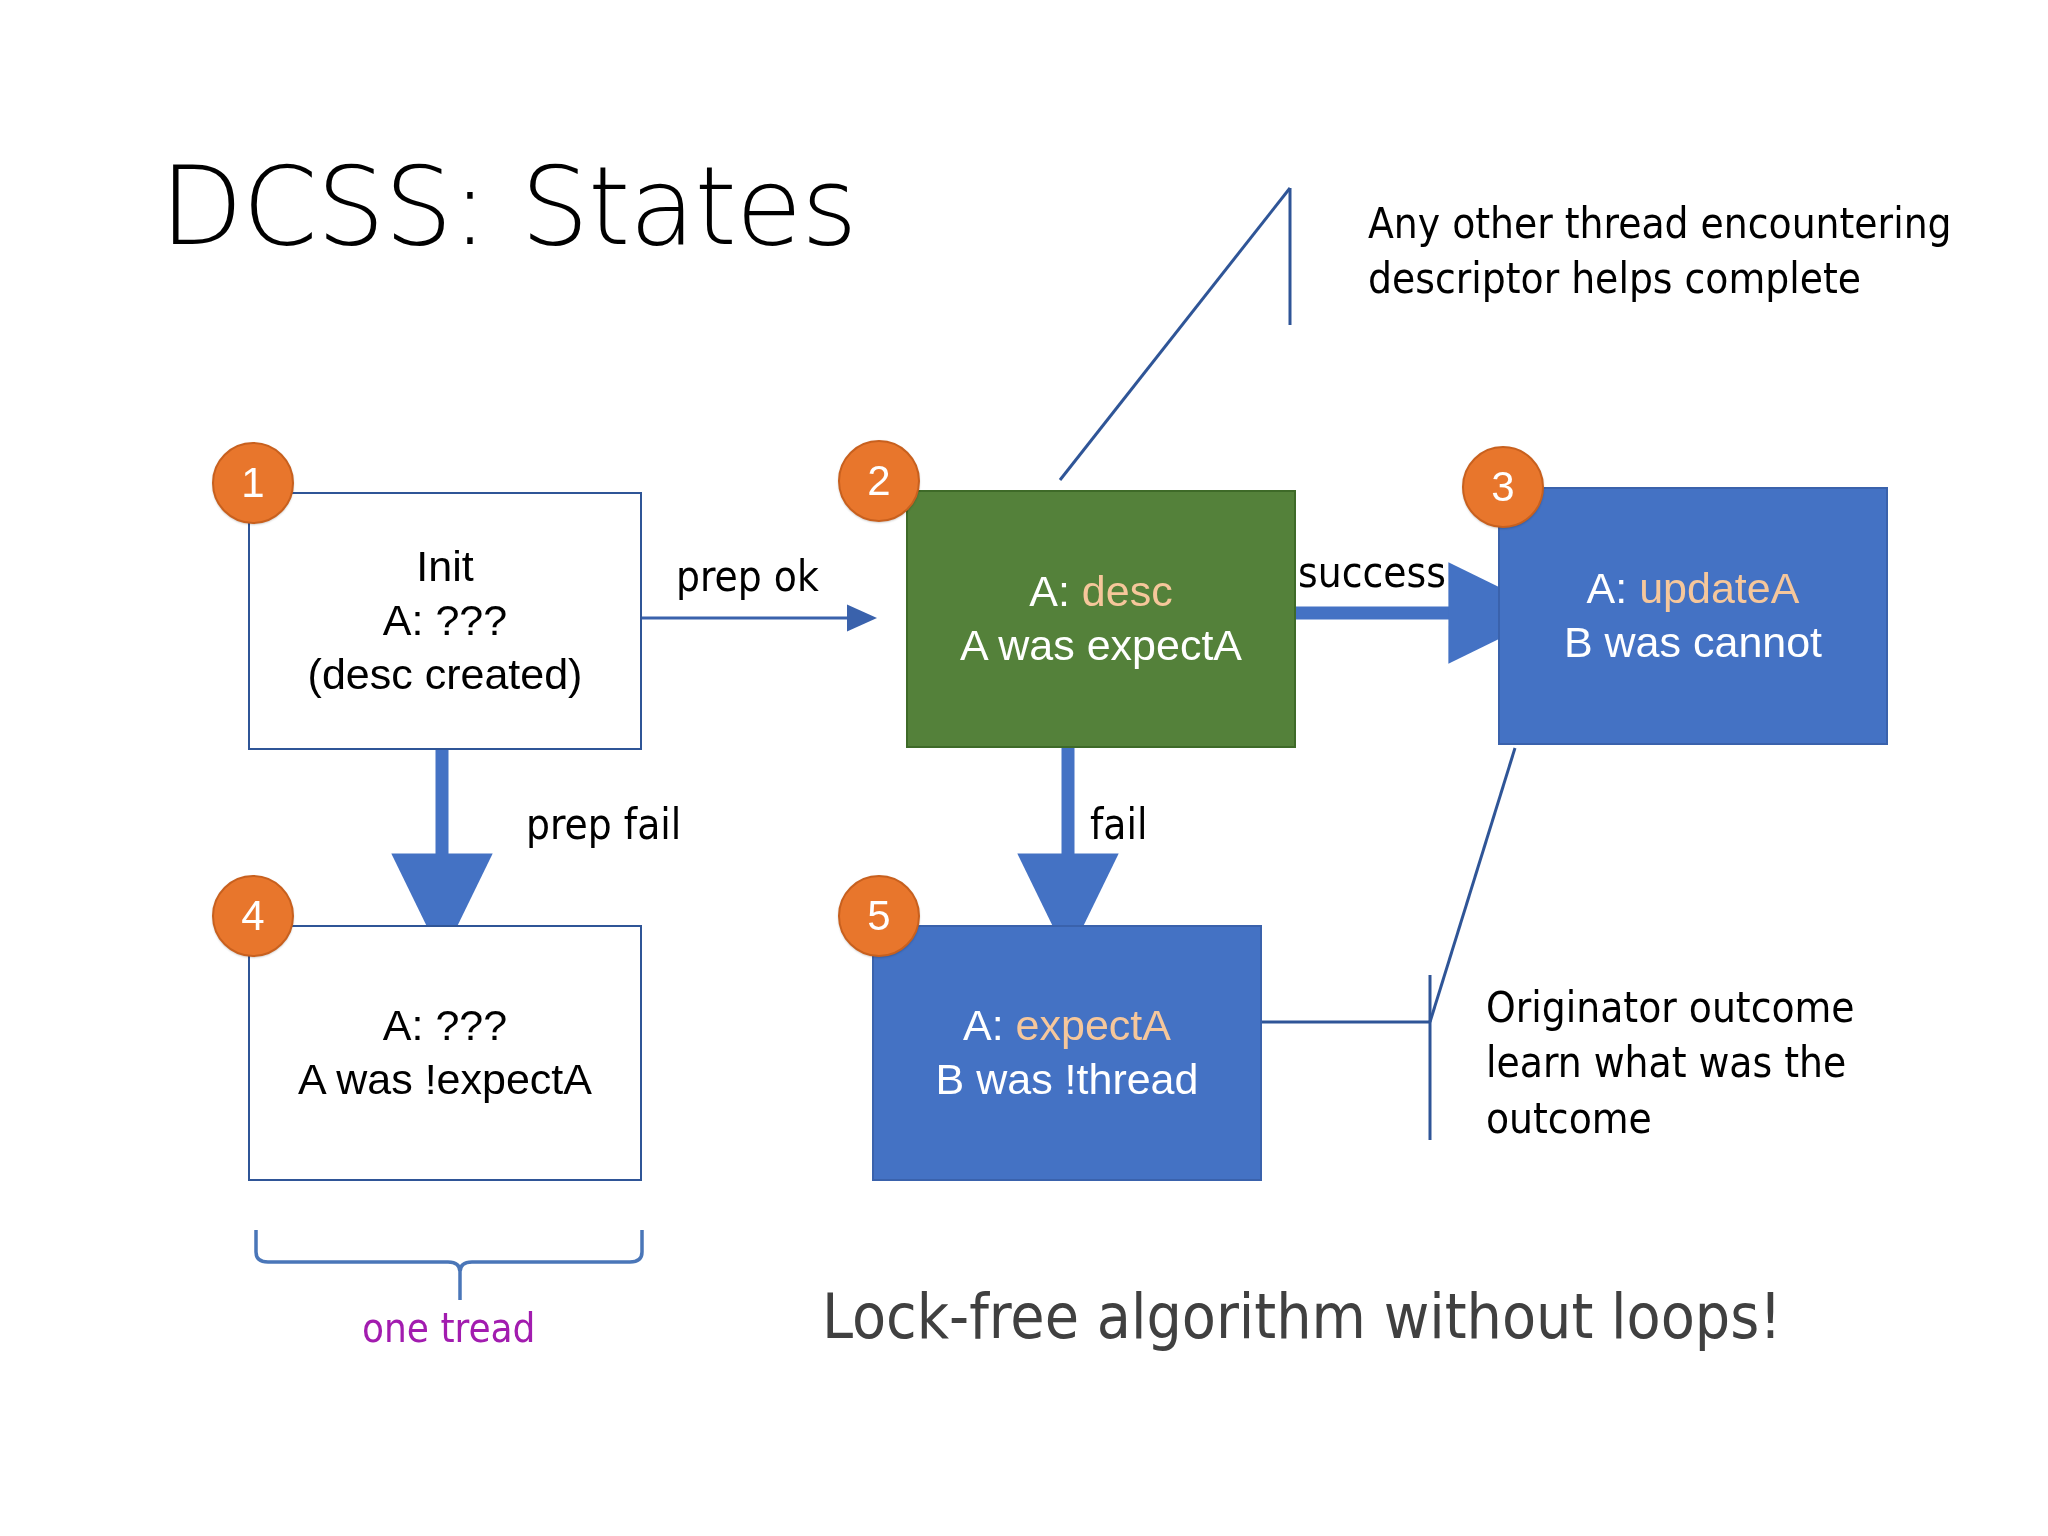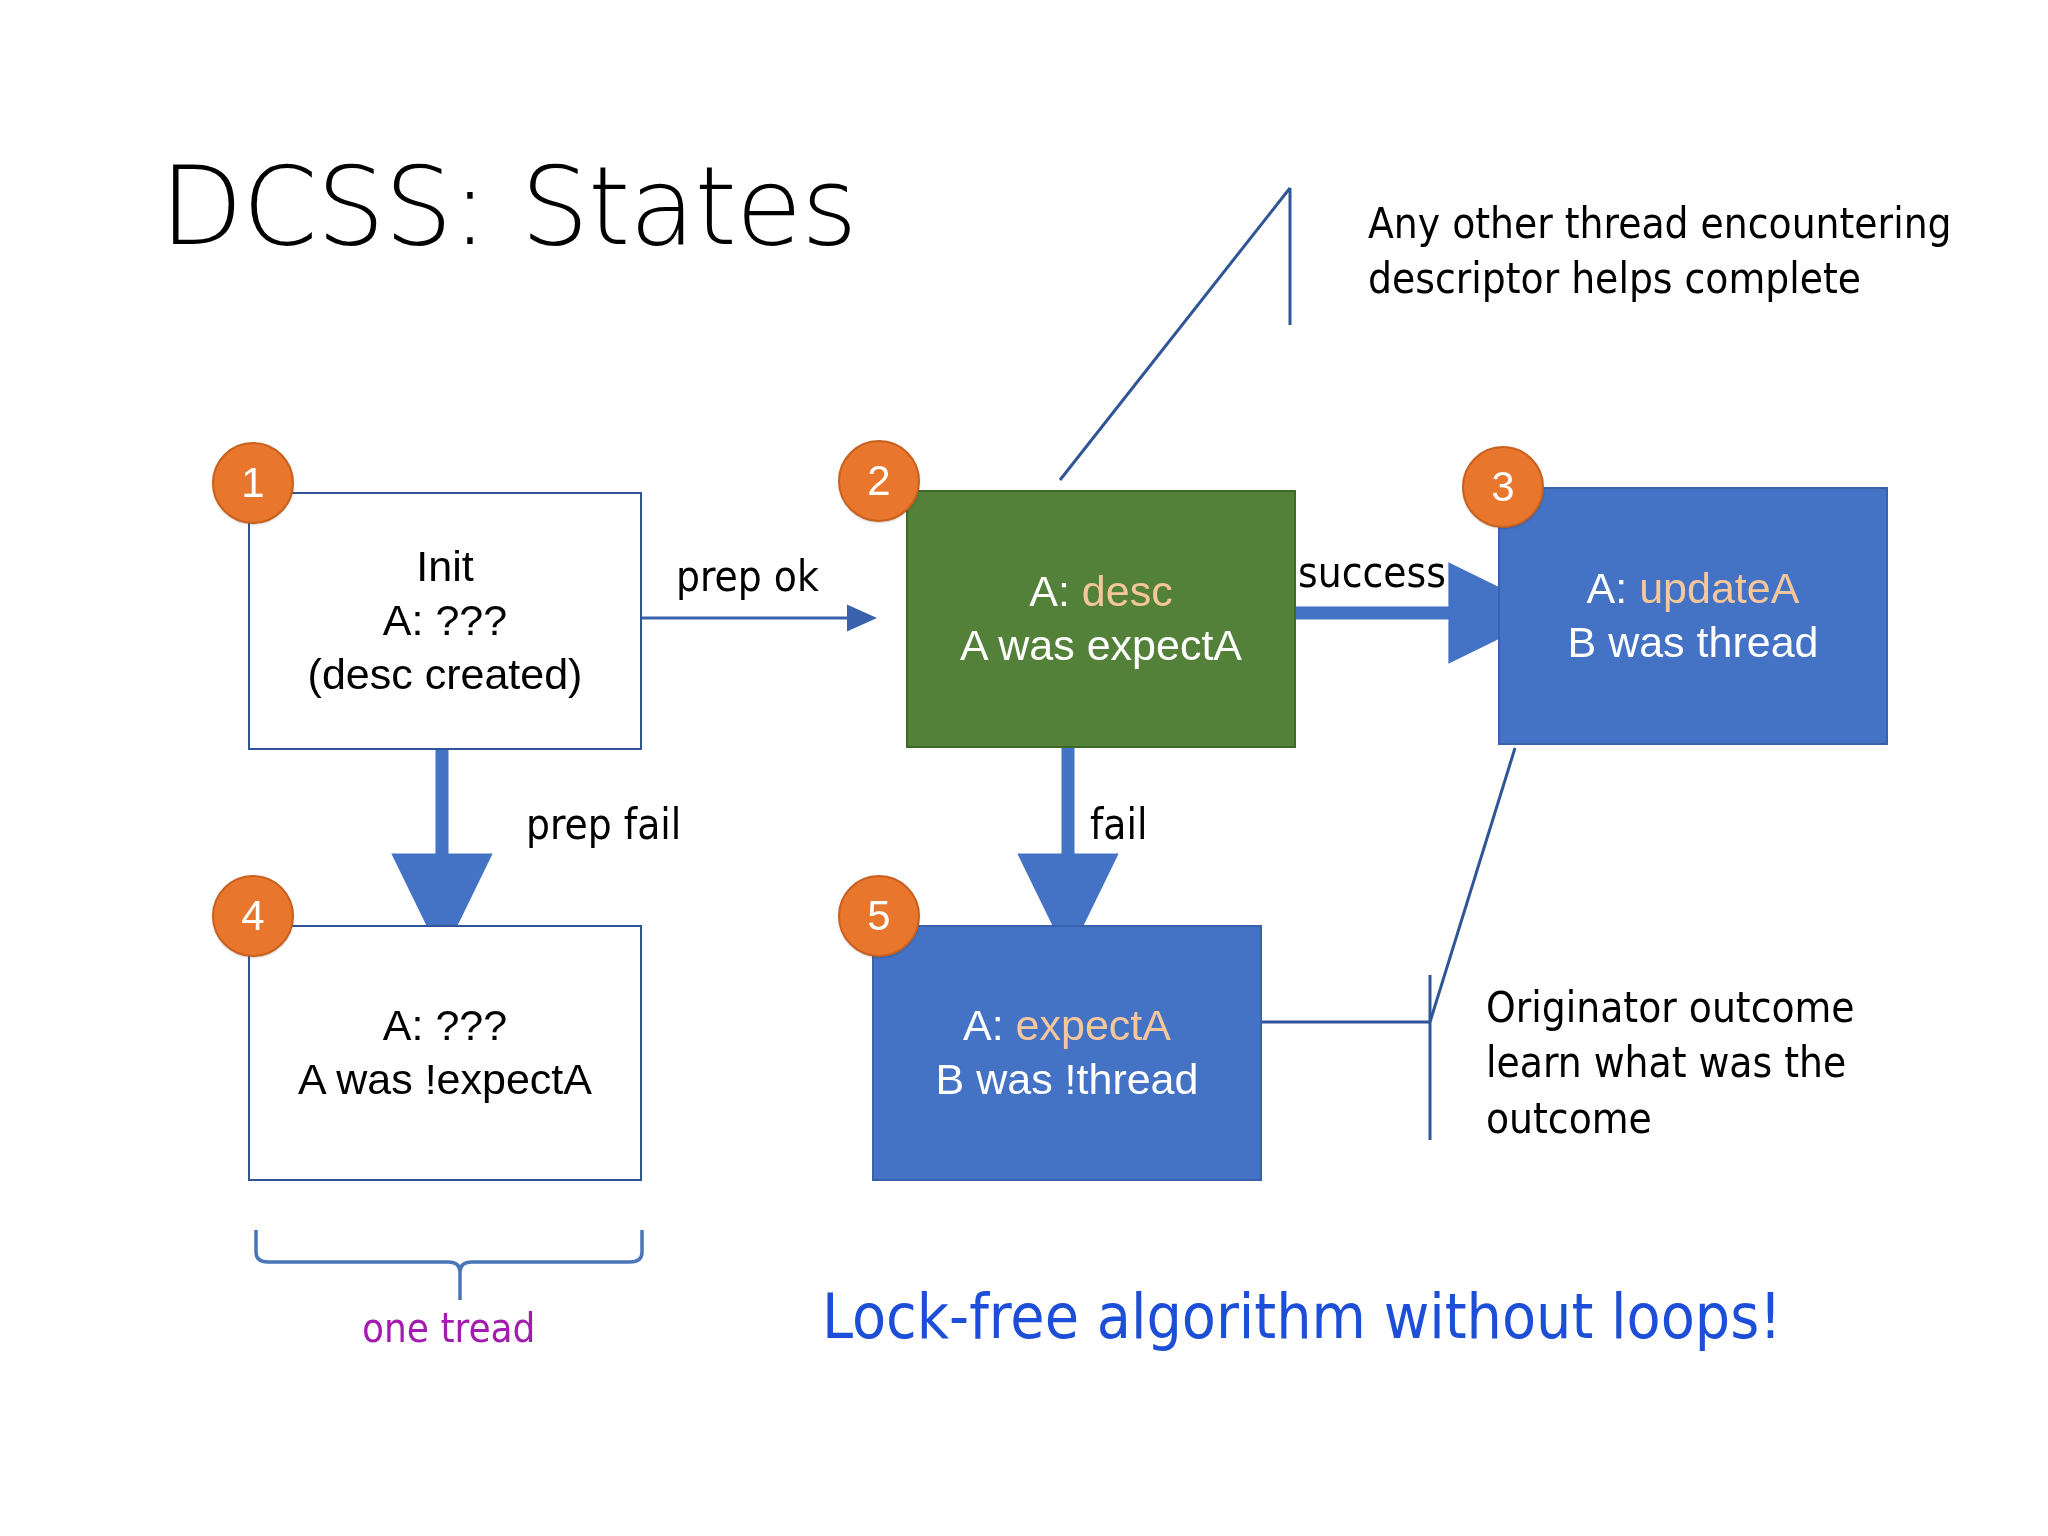--- a/index.html
+++ b/index.html
@@ -28,21 +28,21 @@
 
   .edgelabel{position:absolute;font-size:42px;color:#000;white-space:nowrap;
              font-family:"DejaVu Sans",sans-serif;font-stretch:condensed;}
 
   .note{position:absolute;font-size:42px;line-height:1.32;color:#000;
         font-family:"DejaVu Sans",sans-serif;font-stretch:condensed;}
 
   .brace-label{position:absolute;font-size:40px;color:#a21caf;white-space:nowrap;
                font-family:"DejaVu Sans",sans-serif;font-stretch:condensed;}
 
-  .tagline{position:absolute;font-size:62px;color:#1d4ed8;white-space:nowrap;
+  .tagline{position:absolute;font-size:62px;color:#404040;white-space:nowrap;
            font-family:"DejaVu Sans",sans-serif;font-stretch:condensed;}
 </style>
 </head>
 <body>
 
 <div id="stage">
 
   <svg id="edges" viewBox="0 0 2048 1536" xmlns="http://www.w3.org/2000/svg">
     <defs>
       <marker id="arrThick" markerWidth="9" markerHeight="9" refX="3.2" refY="4.5" orient="auto" markerUnits="strokeWidth">
@@ -98,21 +98,21 @@
   <div class="badge" style="left:212px;top:442px;">1</div>
 
   <div class="node green" style="left:872px;top:490px;width:390px;height:258px;margin-left:34px;">
     <div class="line"><span>A: </span><span class="accent">desc</span></div>
     <div class="line">A was expectA</div>
   </div>
   <div class="badge" style="left:838px;top:440px;">2</div>
 
   <div class="node blue" style="left:1498px;top:487px;width:390px;height:258px;">
     <div class="line"><span>A: </span><span class="accent">updateA</span></div>
-    <div class="line">B was thread</div>
+    <div class="line">B was cannot</div>
   </div>
   <div class="badge" style="left:1462px;top:446px;">3</div>
 
   <div class="node white" style="left:248px;top:925px;width:394px;height:256px;">
     <div class="line">A: ???</div>
     <div class="line">A was !expectA</div>
   </div>
   <div class="badge" style="left:212px;top:875px;">4</div>
 
   <div class="node blue" style="left:872px;top:925px;width:390px;height:256px;">

